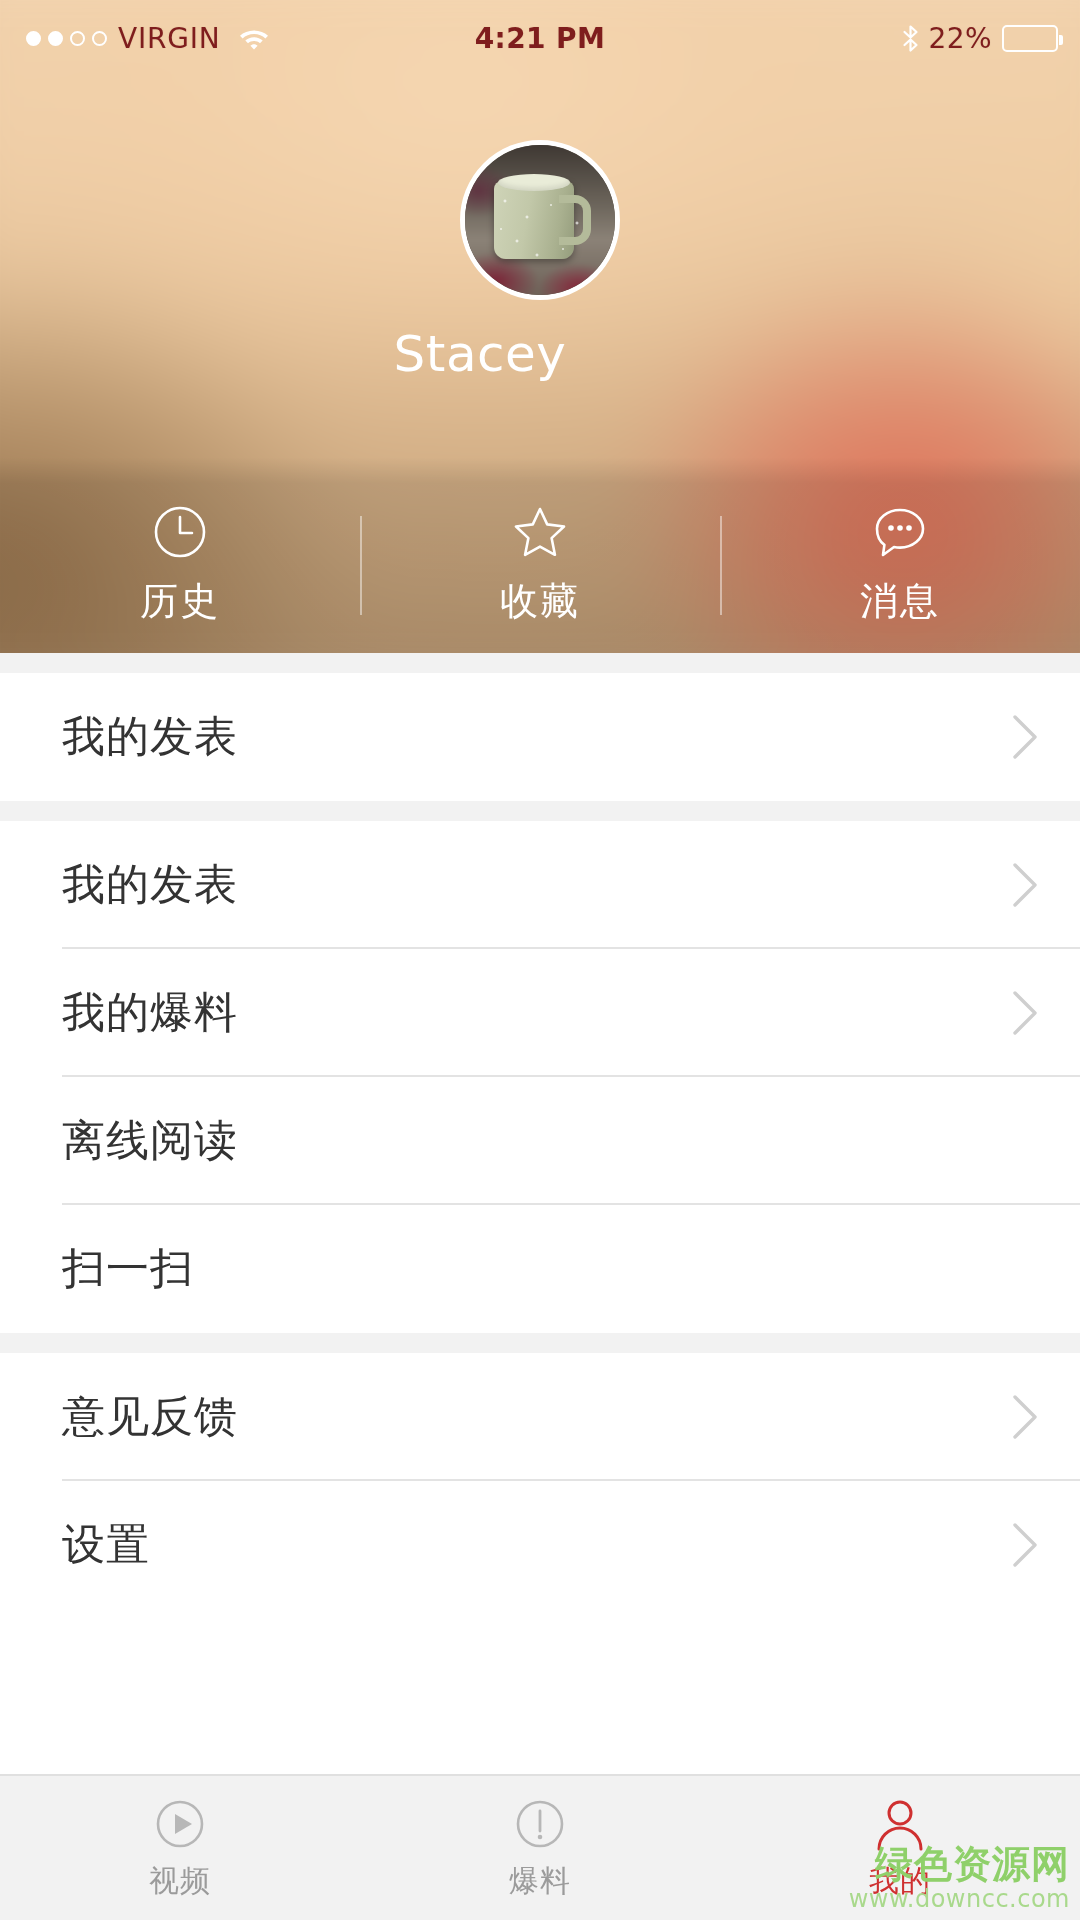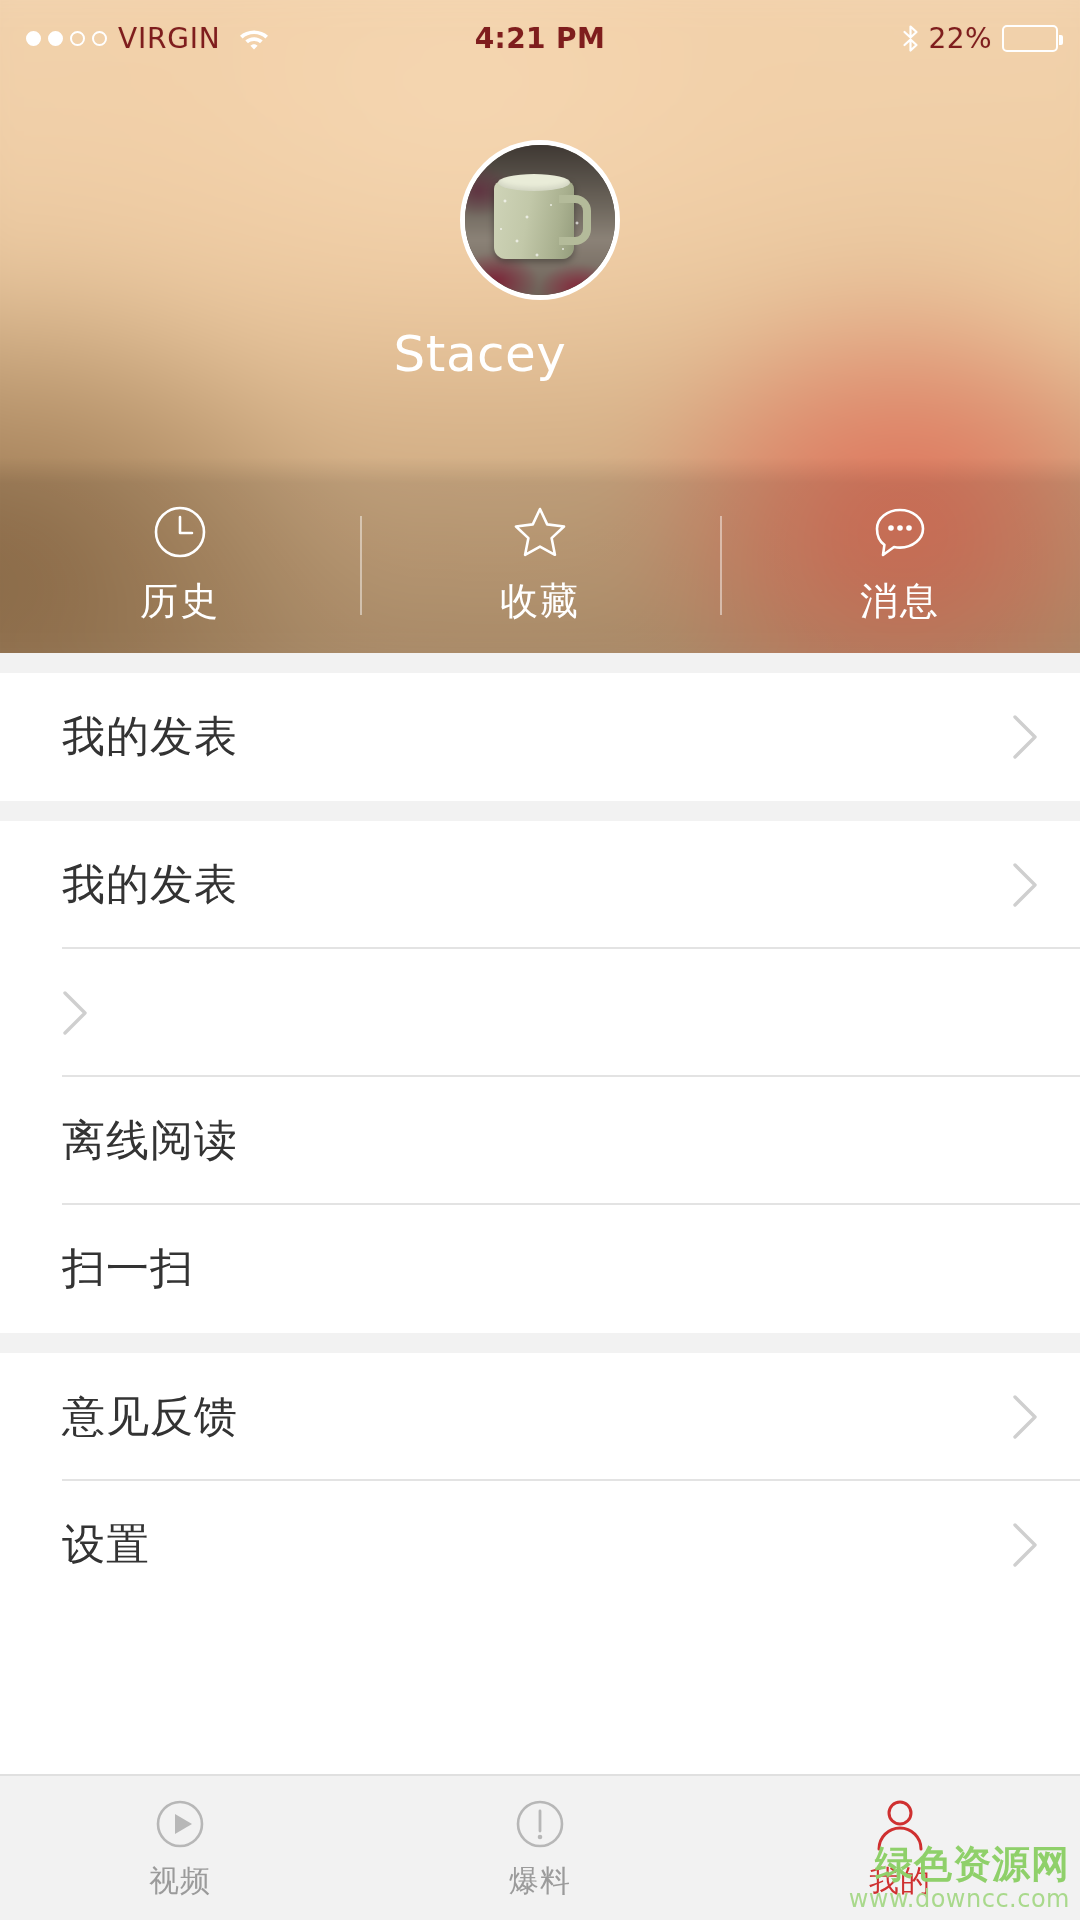--- a/index.html
+++ b/index.html
@@ -253,20 +253,21 @@
   <div class="group">
     <div class="row divider">
       <span class="row-label">我的发表</span>
       <span class="chev">
         <svg viewBox="0 0 26 46" width="26" height="46">
           <path d="M3 3l20 20L3 43" stroke="#cfcfcf" stroke-width="3.4" fill="none" stroke-linecap="round" stroke-linejoin="round"></path>
         </svg>
       </span>
     </div>
     <div class="row divider">
+      <span class="row-label">我的爆料</span>
       <span class="chev">
         <svg viewBox="0 0 26 46" width="26" height="46">
           <path d="M3 3l20 20L3 43" stroke="#cfcfcf" stroke-width="3.4" fill="none" stroke-linecap="round" stroke-linejoin="round"></path>
         </svg>
       </span>
     </div>
     <div class="row divider">
       <span class="row-label">离线阅读</span>
     </div>
     <div class="row">

